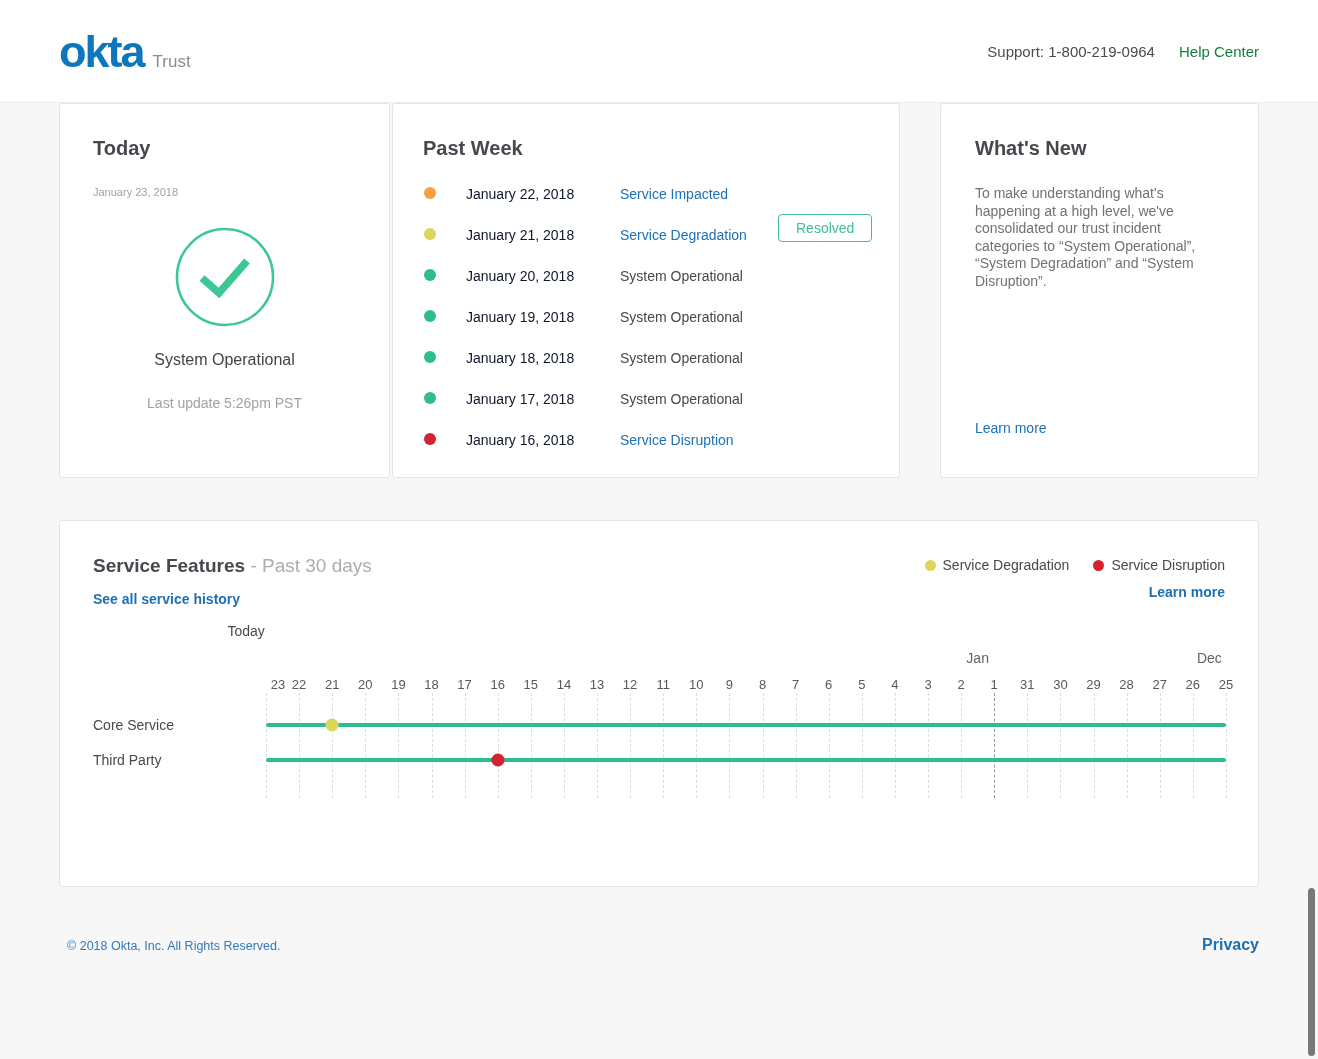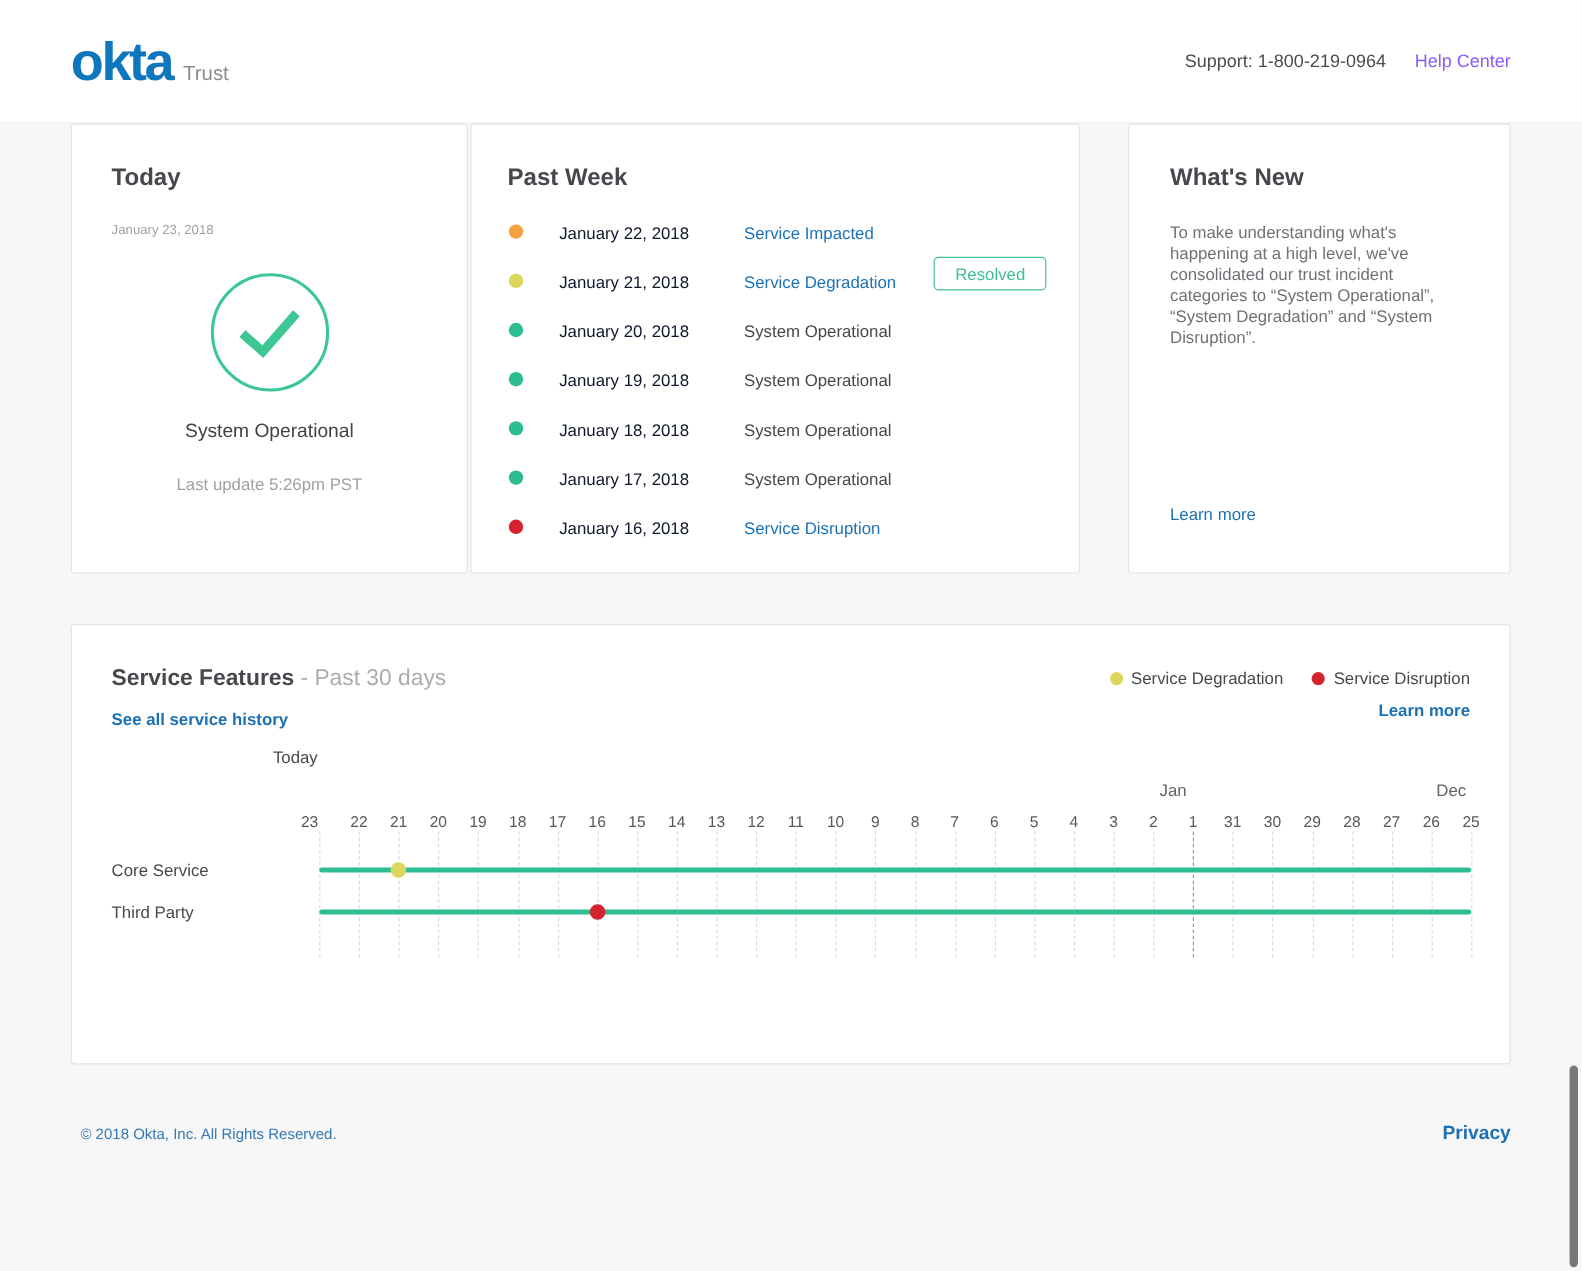--- a/index.html
+++ b/index.html
@@ -18,21 +18,21 @@
     display:flex; align-items:center; justify-content:space-between;
     padding:0 59px;
   }
   .logo-group { display:flex; align-items:baseline; }
   .logo {
     font-size:45px; font-weight:700; color:#0E76BD; letter-spacing:-2px;
     line-height:1;
   }
   .logo-suffix { font-size:17px; color:#898D92; margin-left:9px; }
   .header-right { display:flex; align-items:center; gap:24px; font-size:15px; color:#494C50; }
-  .header-right a { color:#8b5cf6; }
+  .header-right a { color:#15803d; }
 
   
   .main { width:1200px; margin:0 auto; }
   .title-row {
     display:flex; align-items:center; justify-content:space-between;
     padding-top:40px; height:114px;
   }
   .page-title { font-size:23px; font-weight:700; color:#46484D; }
   .page-title .light { color:#ABADB0; font-weight:700; }
   .rss-btn {
@@ -205,21 +205,21 @@
         <span class="legend-dot" id="legend-dot-1" style="background: rgb(210, 35, 46);"></span>
         <span>Service Disruption</span>
       </span>
     </div>
     <a class="sf-seeall">See all service history</a>
     <a class="sf-learn">Learn more</a>
     <div class="chart-area" id="chart-area">
         <div class="chart-today" style="left: 186.14px;">Today</div>
         <div class="chart-month" style="left: 917.65px;">Jan</div>
         <div class="chart-month" style="left: 1149.35px;">Dec</div>
-        <div class="chart-tick-label" style="left: 198px; text-align: center;">23</div>
+        <div class="chart-tick-label" style="left: 218px; text-align: center;">23</div>
         <div class="chart-gridline" style="left: 206px;"></div>
         <div class="chart-tick-label" style="left: 239.1px;">22</div>
         <div class="chart-gridline" style="left: 239.1px;"></div>
         <div class="chart-tick-label" style="left: 272.2px;">21</div>
         <div class="chart-gridline" style="left: 272.2px;"></div>
         <div class="chart-tick-label" style="left: 305.3px;">20</div>
         <div class="chart-gridline" style="left: 305.3px;"></div>
         <div class="chart-tick-label" style="left: 338.4px;">19</div>
         <div class="chart-gridline" style="left: 338.4px;"></div>
         <div class="chart-tick-label" style="left: 371.5px;">18</div>

